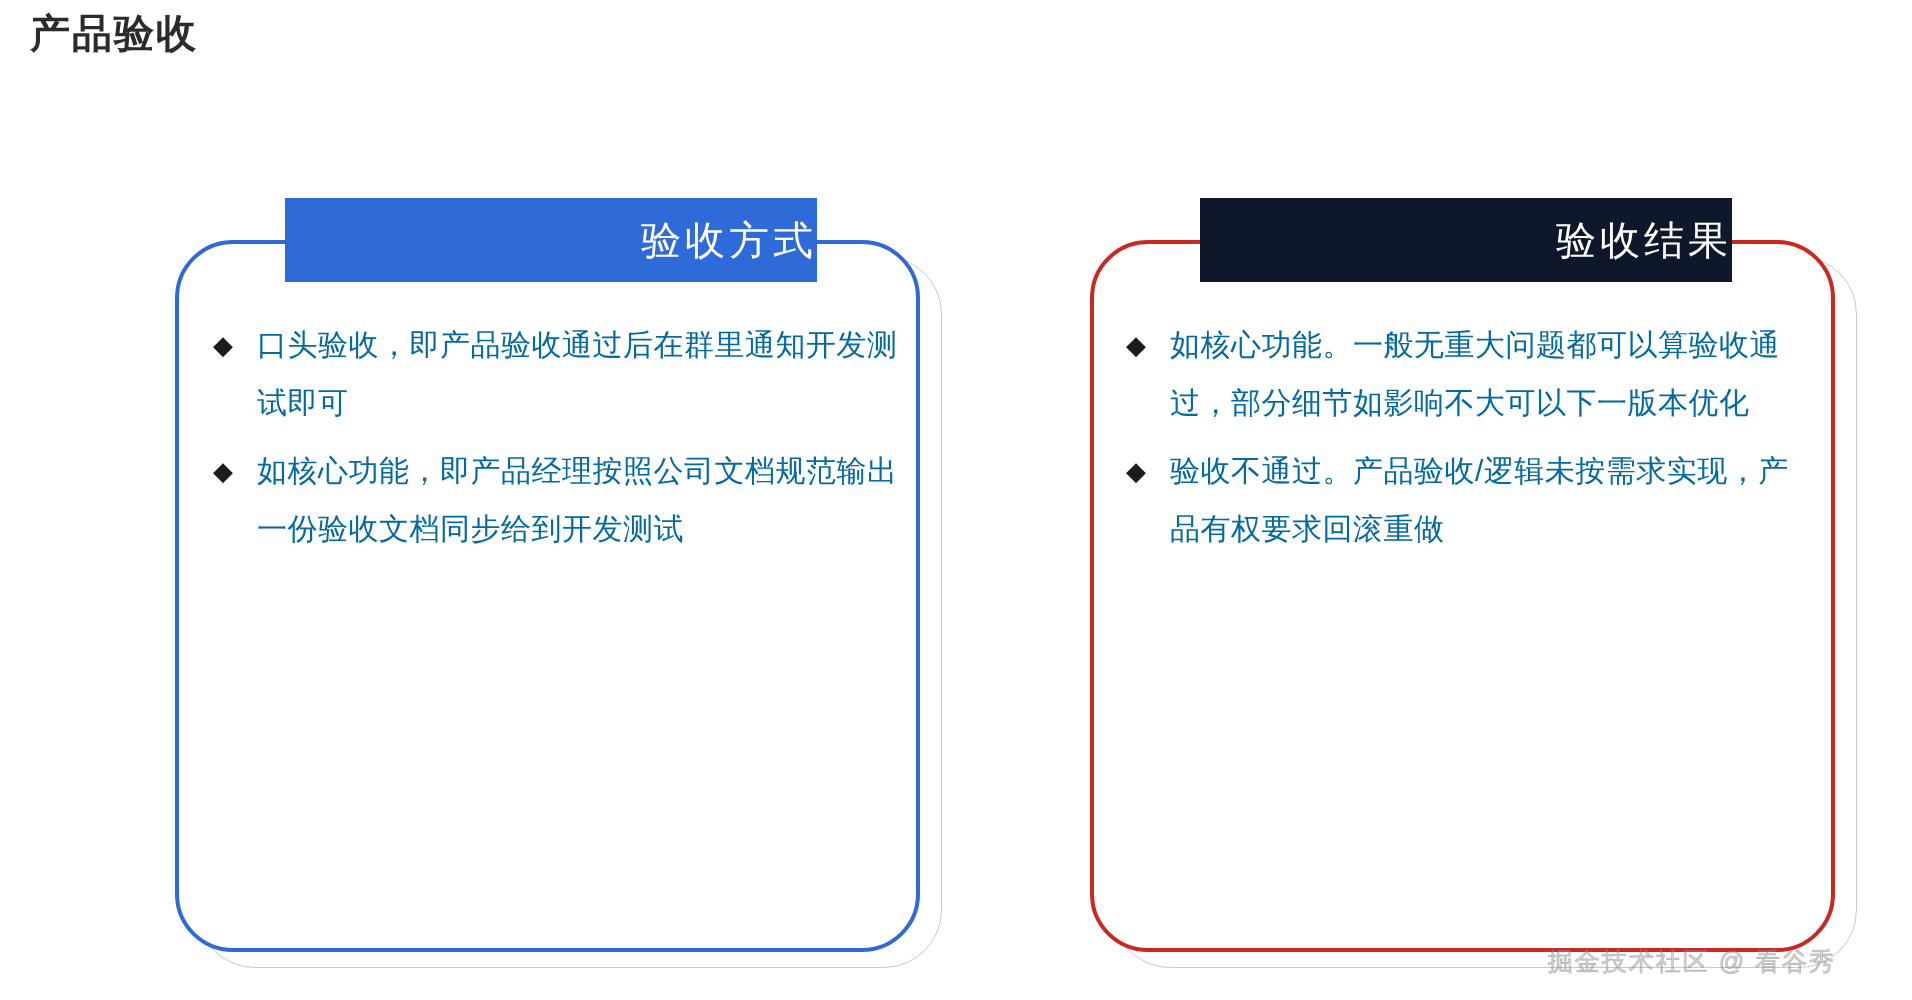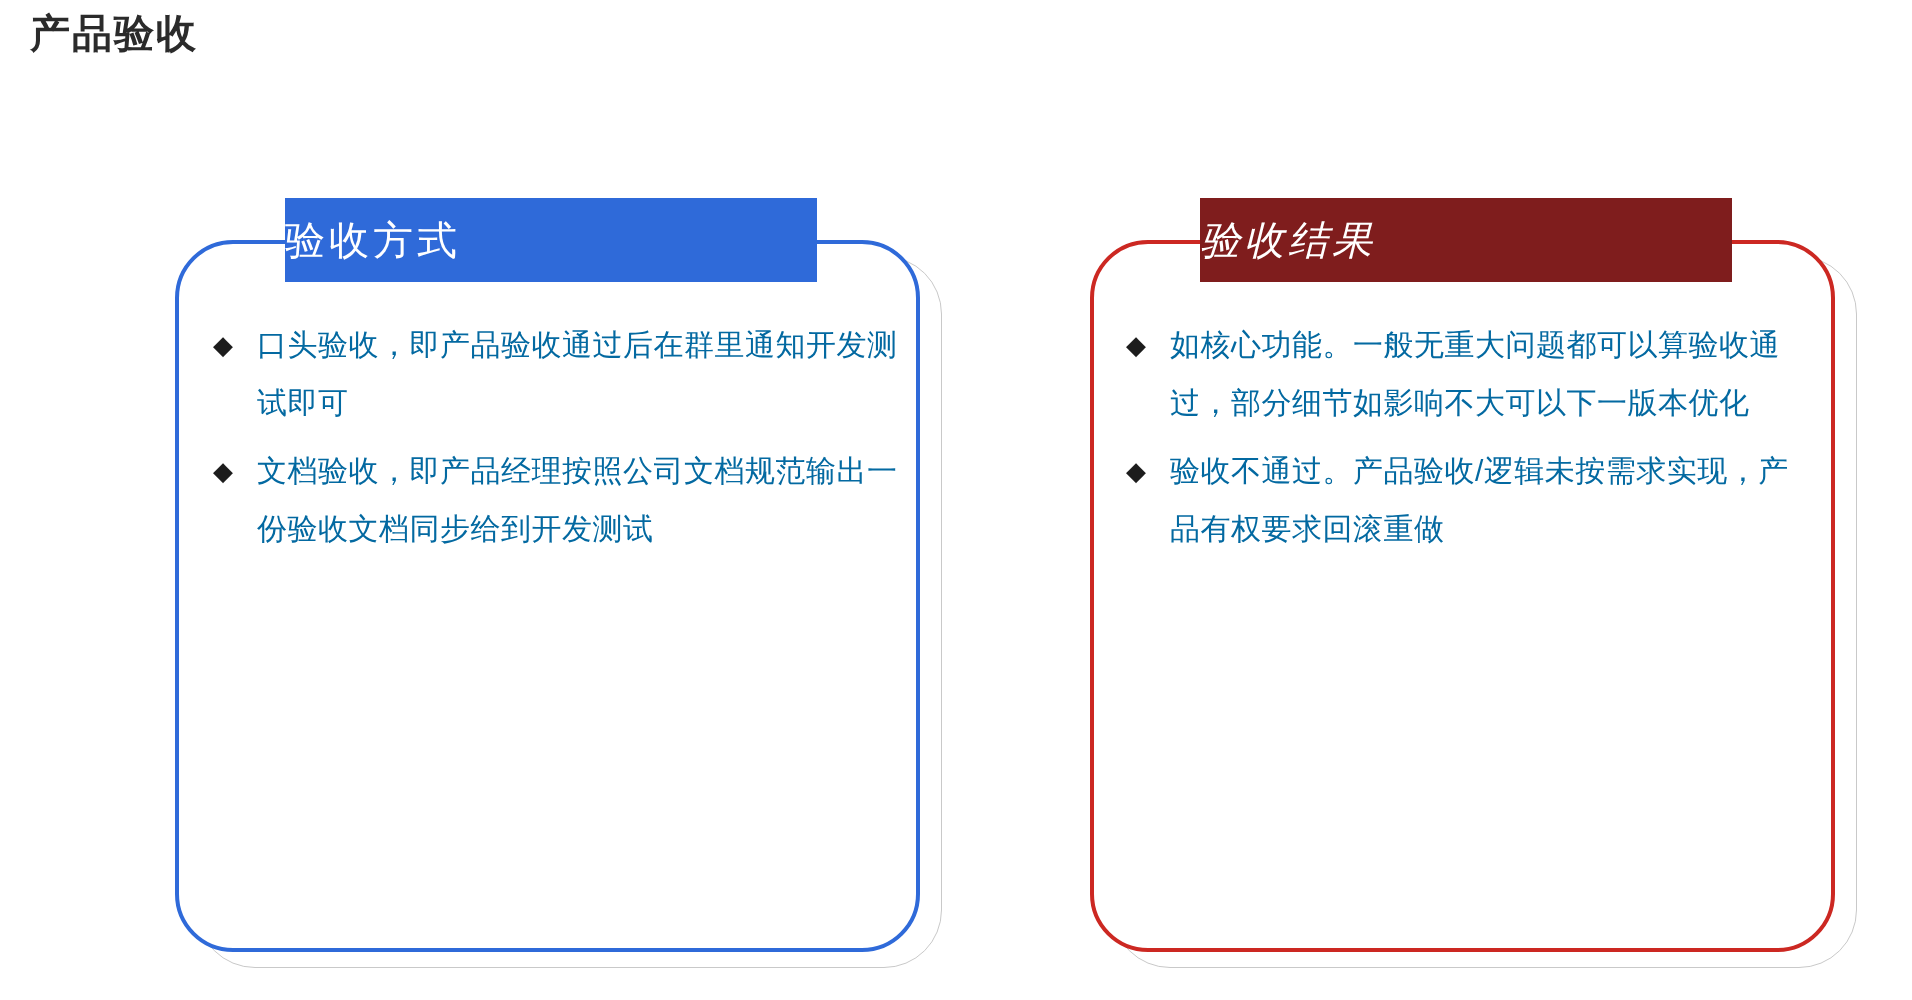--- a/index.html
+++ b/index.html
@@ -63,24 +63,24 @@
   .card-group.right .card-outline { border: 4px solid #cc2822; }
 
   
   .card-header {
     position: absolute;
     top: -42px;
     width: 532px;
     height: 84px;
     display: flex;
     align-items: center;
-    justify-content: flex-start;
+    justify-content: flex-end;
   }
   .card-group.left  .card-header { left: 110px; background: #2f6ad9; }
-  .card-group.right .card-header { left: 110px; background: #7f1d1d; font-style: italic; }
+  .card-group.right .card-header { left: 110px; background: #0f172a; }
   .card-header-text {
     color: #ffffff;
     font-size: 40px;
     font-weight: 500;
     letter-spacing: 4px;
     line-height: 1;
     white-space: nowrap;
   }
 
   
@@ -139,21 +139,21 @@
     <div class="card-outline">
       <div class="card-body">
 
         <div class="bullet-item">
           <span class="bullet-marker">◆</span>
           <span class="bullet-text">口头验收，即产品验收通过后在群里通知开发测试即可</span>
         </div>
 
         <div class="bullet-item">
           <span class="bullet-marker">◆</span>
-          <span class="bullet-text">文档验收，即产品经理按照公司文档规范输出一份验收文档同步给到开发测试</span>
+          <span class="bullet-text">如核心功能，即产品经理按照公司文档规范输出一份验收文档同步给到开发测试</span>
         </div>
 
       </div>
     </div>
     <div class="card-header">
       <span class="card-header-text">验收方式</span>
     </div>
   </div>
 
   <div class="card-group right">
@@ -171,14 +171,15 @@
           <span class="bullet-text">验收不通过。产品验收/逻辑未按需求实现，产品有权要求回滚重做</span>
         </div>
 
       </div>
     </div>
     <div class="card-header">
       <span class="card-header-text">验收结果</span>
     </div>
   </div>
 
+  <div class="watermark">掘金技术社区 @ 看谷秀</div>
 
 </div>
 
 </body></html>

